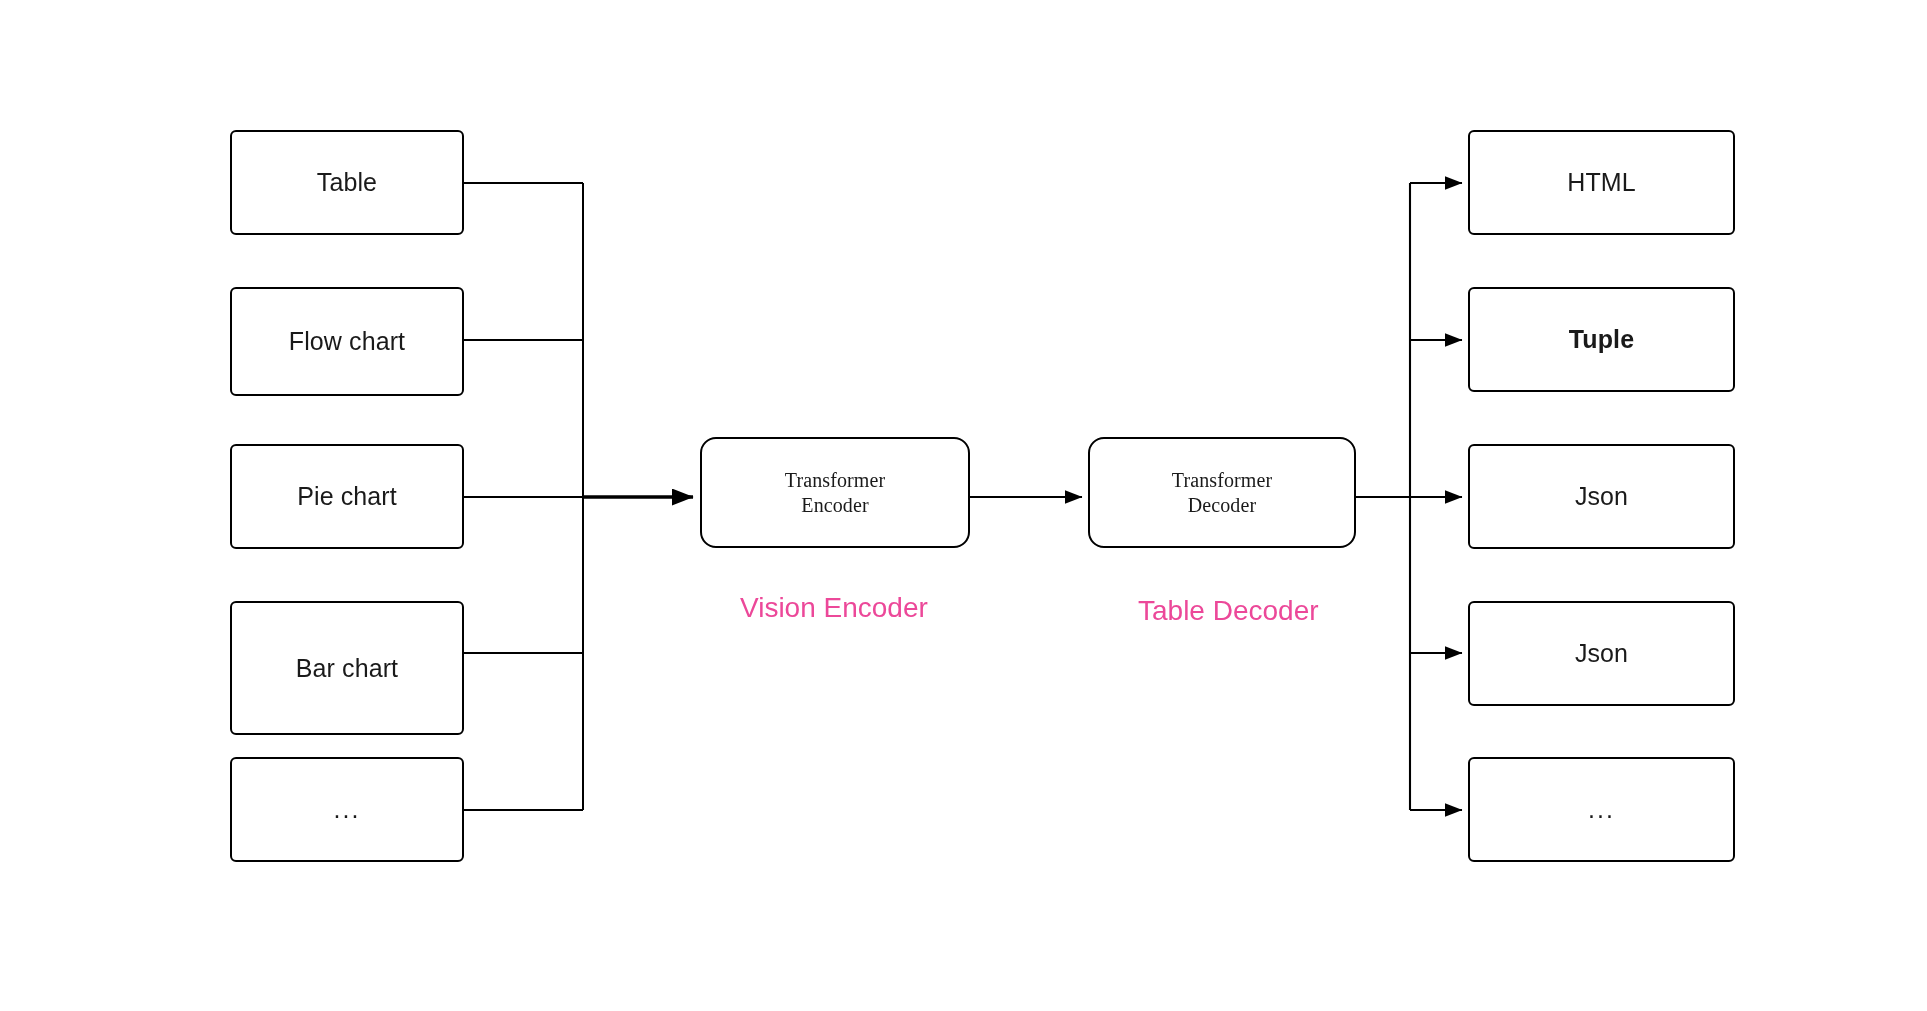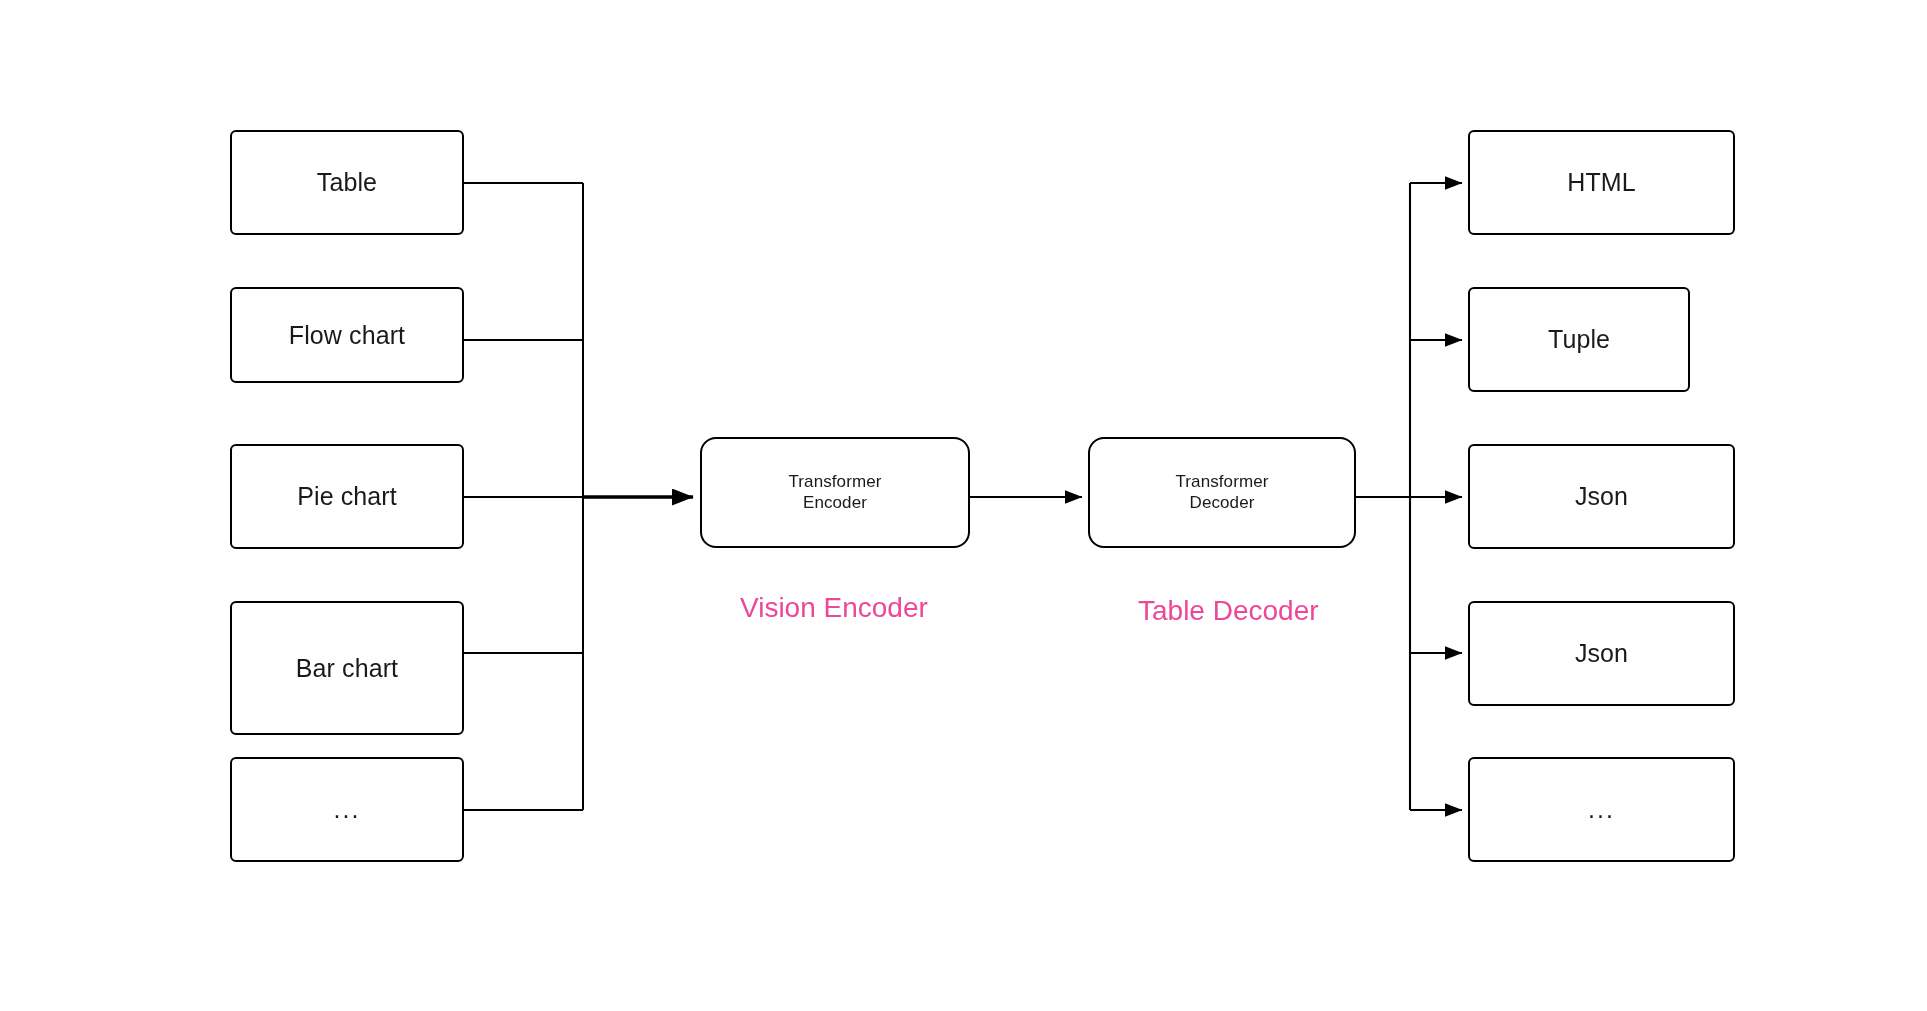--- a/index.html
+++ b/index.html
@@ -43,21 +43,22 @@
   .node-label {
     font-size: 25px;
     color: #1a1a1a;
     white-space: pre-line;
     letter-spacing: 0.1px;
   }
   .stage-box {
     border-radius: 16px;
   }
   .stage-box .node-label {
-    font-size: 17px;
+    font-size: 20px;
+    font-family: Liberation Serif, serif;
   }
   .caption {
     position: absolute;
     font-size: 28px;
     color: #ec4899;
     white-space: nowrap;
   }
   .ellipsis-label {
     font-size: 25px;
     letter-spacing: 2px;
@@ -102,21 +103,21 @@
       <line x1="1410" y1="497" x2="1462" y2="497" marker-end="url(#arrow-thin)"></line>
       <line x1="1410" y1="653" x2="1462" y2="653" marker-end="url(#arrow-thin)"></line>
       <line x1="1410" y1="810" x2="1462" y2="810" marker-end="url(#arrow-thin)"></line>
     </g>
   </svg>
 
   <div class="node-box" style="left:230px; top:130px; width:234px; height:105px;">
     <span class="node-label">Table</span>
   </div>
 
-  <div class="node-box" style="left:230px; top:287px; width:234px; height:96px;">
+  <div class="node-box" style="left:230px; top:287px; width:234px; height:109px;">
     <span class="node-label">Flow chart</span>
   </div>
 
   <div class="node-box" style="left:230px; top:444px; width:234px; height:105px;">
     <span class="node-label">Pie chart</span>
   </div>
 
   <div class="node-box" style="left:230px; top:601px; width:234px; height:134px;">
     <span class="node-label">Bar chart</span>
   </div>
@@ -136,21 +137,21 @@
     <span class="node-label">Transformer
 Decoder</span>
   </div>
 
   <div class="caption" style="left:1138px; top:595px;">Table Decoder</div>
 
   <div class="node-box" style="left:1468px; top:130px; width:267px; height:105px;">
     <span class="node-label">HTML</span>
   </div>
 
-  <div class="node-box" style="left:1468px; top:287px; width:222px; height:105px;">
+  <div class="node-box" style="left:1468px; top:287px; width:267px; height:105px;font-weight:bold;">
     <span class="node-label">Tuple</span>
   </div>
 
   <div class="node-box" style="left:1468px; top:444px; width:267px; height:105px;">
     <span class="node-label">Json</span>
   </div>
 
   <div class="node-box" style="left:1468px; top:601px; width:267px; height:105px;">
     <span class="node-label">Json</span>
   </div>

